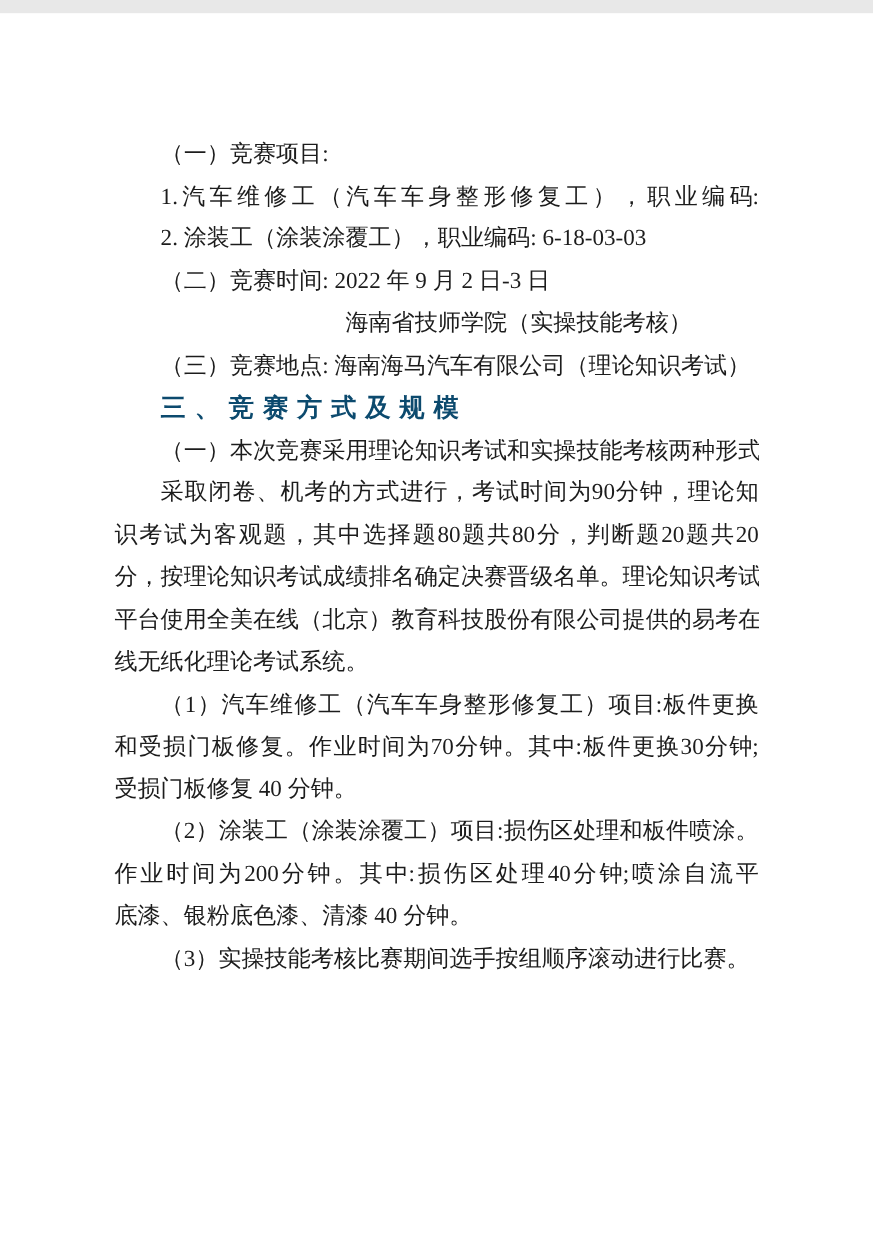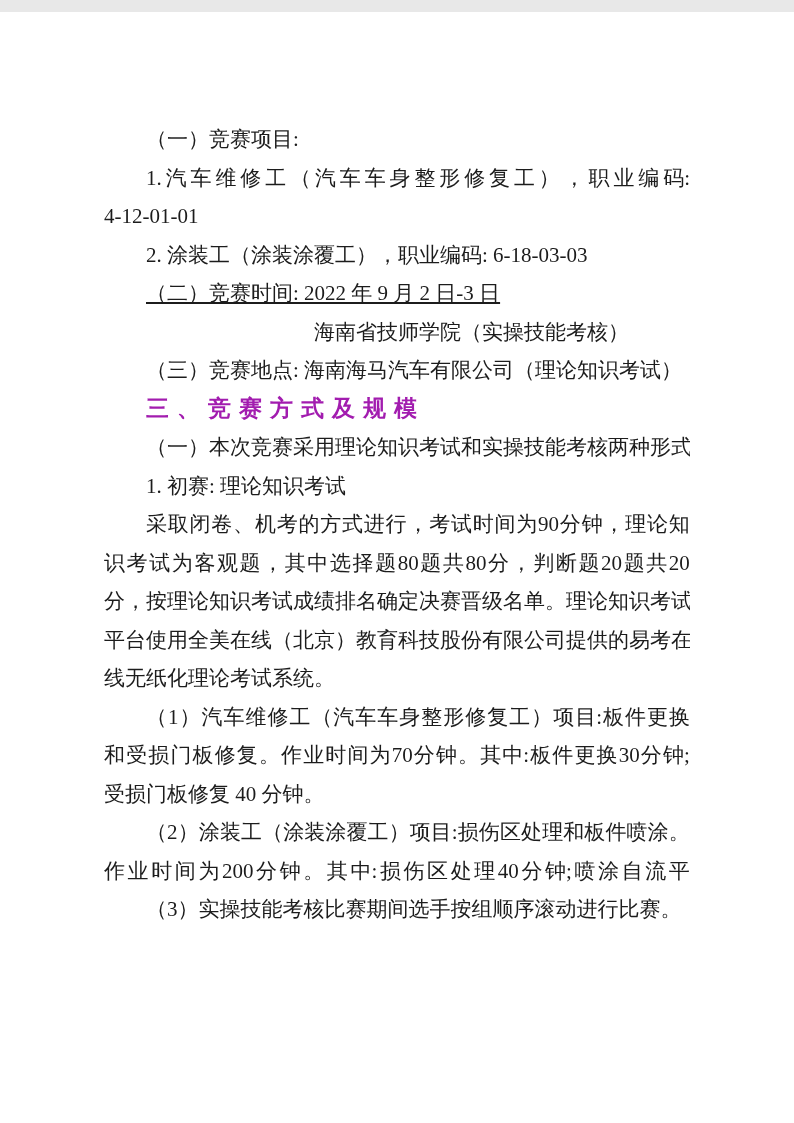--- a/index.html
+++ b/index.html
@@ -36,25 +36,25 @@
     display: flex;
     justify-content: space-between;
     align-items: baseline;
     white-space: normal;
   }
   .line.justify span {
     flex: 0 0 auto;
     white-space: pre;
   }
   .line.heading {
-    font-family: Liberation Serif, serif;
+    font-family: Liberation Sans, sans-serif;
     font-weight: bold;
     font-size: 23px;
     letter-spacing: 8px;
-    color: #a21caf;
+    color: #0c4a6e;
   }
 </style>
 </head>
 <body>
 
 <div class="page">
   <div class="content" style="color: rgb(28, 28, 28);">
       <div class="line" style="padding-left: 42px;">（一）竞赛项目:</div>
       <div class="line justify" style="padding-left: 42px;">
         <span>1.</span>
@@ -73,23 +73,22 @@
         <span>修</span>
         <span>复</span>
         <span>工</span>
         <span>）</span>
         <span>，</span>
         <span>职</span>
         <span>业</span>
         <span>编</span>
         <span>码:</span>
       </div>
-      <div class="line">4-12-01-01</div>
       <div class="line" style="padding-left: 42px;">2. 涂装工（涂装涂覆工），职业编码: 6-18-03-03</div>
-      <div class="line" style="padding-left: 42px; text-decoration: underline;">（二）竞赛时间: 2022 年 9 月 2 日-3 日</div>
+      <div class="line" style="padding-left: 42px;">（二）竞赛时间: 2022 年 9 月 2 日-3 日</div>
       <div class="line" style="padding-left: 210px;">海南省技师学院（实操技能考核）</div>
       <div class="line" style="padding-left: 42px;">（三）竞赛地点: 海南海马汽车有限公司（理论知识考试）</div>
       <div class="line heading" style="padding-left: 42px;">三、竞赛方式及规模</div>
       <div class="line justify" style="padding-left: 42px;">
         <span>（</span>
         <span>一</span>
         <span>）</span>
         <span>本</span>
         <span>次</span>
         <span>竞</span>
@@ -107,21 +106,20 @@
         <span>操</span>
         <span>技</span>
         <span>能</span>
         <span>考</span>
         <span>核</span>
         <span>两</span>
         <span>种</span>
         <span>形</span>
         <span>式</span>
       </div>
-      <div class="line" style="padding-left: 42px;">1. 初赛: 理论知识考试</div>
       <div class="line justify" style="padding-left: 42px;">
         <span>采</span>
         <span>取</span>
         <span>闭</span>
         <span>卷</span>
         <span>、</span>
         <span>机</span>
         <span>考</span>
         <span>的</span>
         <span>方</span>
@@ -334,15 +332,16 @@
         <span>理</span>
         <span>40</span>
         <span>分</span>
         <span>钟;</span>
         <span>喷</span>
         <span>涂</span>
         <span>自</span>
         <span>流</span>
         <span>平</span>
       </div>
+      <div class="line">底漆、银粉底色漆、清漆 40 分钟。</div>
       <div class="line" style="padding-left: 42px;">（3）实操技能考核比赛期间选手按组顺序滚动进行比赛。</div>
     </div>
 </div>
 
 </body></html>

